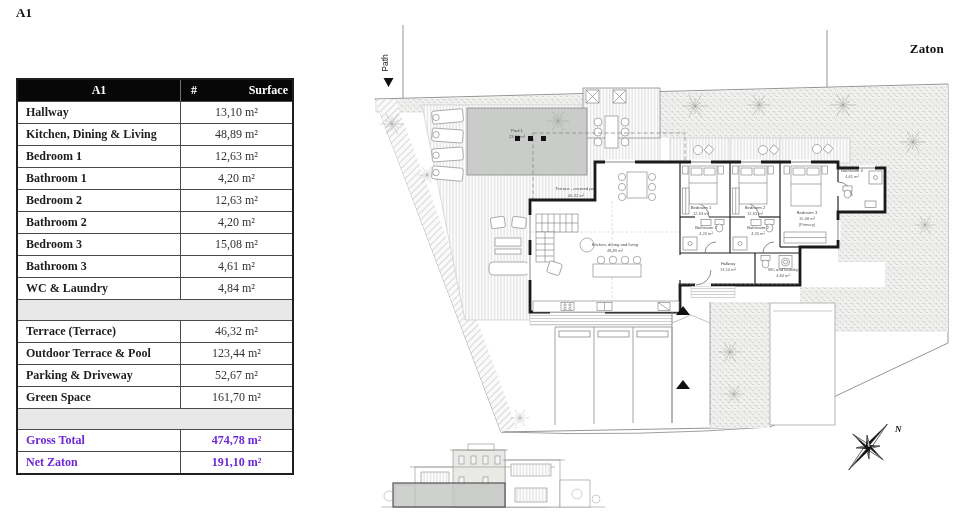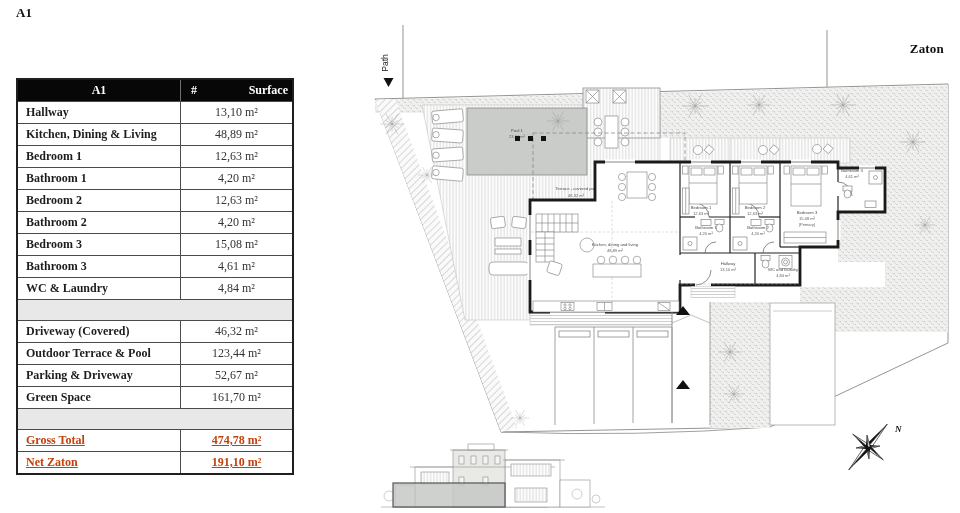--- a/index.html
+++ b/index.html
@@ -14,21 +14,21 @@
   .t-row{display:flex;height:21px;border-top:1px solid #4a4a4a;align-items:stretch;background:#fff;}
   .t-row.first{border-top:none;}
   .cell-label{width:162px;box-sizing:border-box;padding-left:8px;display:flex;align-items:center;font-weight:bold;color:#1d1d1d;}
   .cell-value{width:112px;box-sizing:border-box;border-left:1px solid #4a4a4a;display:flex;align-items:center;justify-content:center;color:#333;}
   .t-head{background:#070707;color:#fff;font-weight:bold;}
   .t-head .cell-label{justify-content:center;padding-left:0;color:#fff;}
   .t-head .cell-value{color:#fff;border-left:1px solid #707070;justify-content:flex-start;}
   .t-head .hash{margin-left:10px;font-weight:bold;}
   .t-head .surf{flex:1;text-align:right;font-weight:bold;margin-right:4px;}
   .t-row.spacer{height:20px;background:#e8e8e8;}
-  .t-row.total .cell-label,.t-row.total .cell-value{font-weight:bold;color:#c2410c;text-decoration:underline;}
+  .t-row.total .cell-label,.t-row.total .cell-value{font-weight:bold;color:#6d28d9;}
 
   
   .plan{position:absolute;left:365px;top:20px;}
   .plan text{font-family:"Liberation Sans","DejaVu Sans",sans-serif;}
   text.lbl{font-size:4.2px;fill:#4d4d4d;text-anchor:middle;}
   text.lbl2{font-size:4px;fill:#5d5d5d;text-anchor:middle;}
   .furn{stroke:#7a7a7a;stroke-width:.6;fill:#fff;}
   .fixt{stroke:#707070;stroke-width:.6;fill:#fff;}
 </style>
 </head>
@@ -81,21 +81,21 @@
       <div class="cell-value">4,61 m²</div>
     </div>
     <div class="t-row">
       <div class="cell-label">WC &amp; Laundry</div>
       <div class="cell-value">4,84 m²</div>
     </div>
 
     <div class="t-row spacer"></div>
 
     <div class="t-row">
-      <div class="cell-label">Driveway (Covered)</div>
+      <div class="cell-label">Terrace (Terrace)</div>
       <div class="cell-value">46,32 m²</div>
     </div>
     <div class="t-row">
       <div class="cell-label">Outdoor Terrace &amp; Pool</div>
       <div class="cell-value">123,44 m²</div>
     </div>
     <div class="t-row">
       <div class="cell-label">Parking &amp; Driveway</div>
       <div class="cell-value">52,67 m²</div>
     </div>

